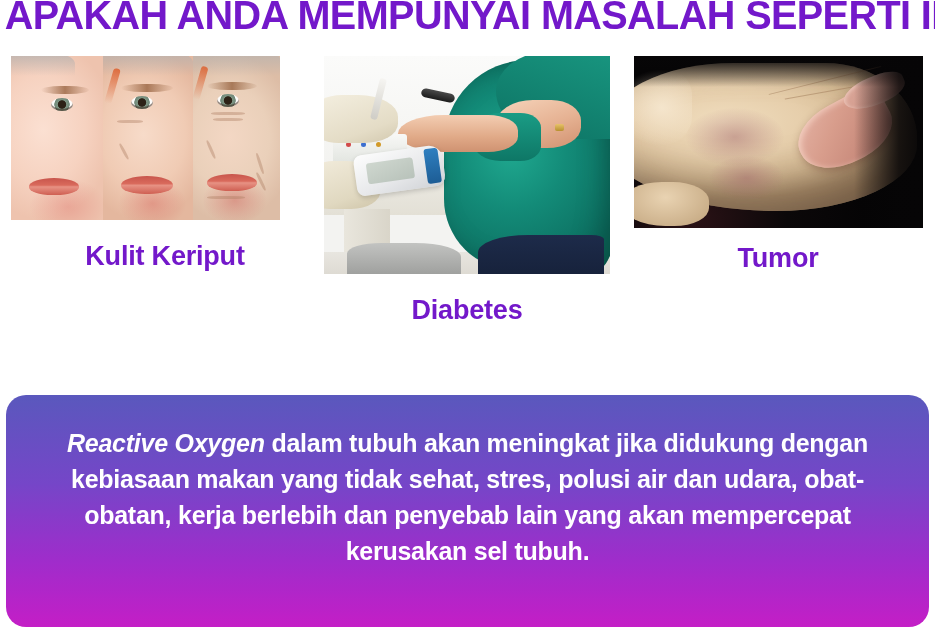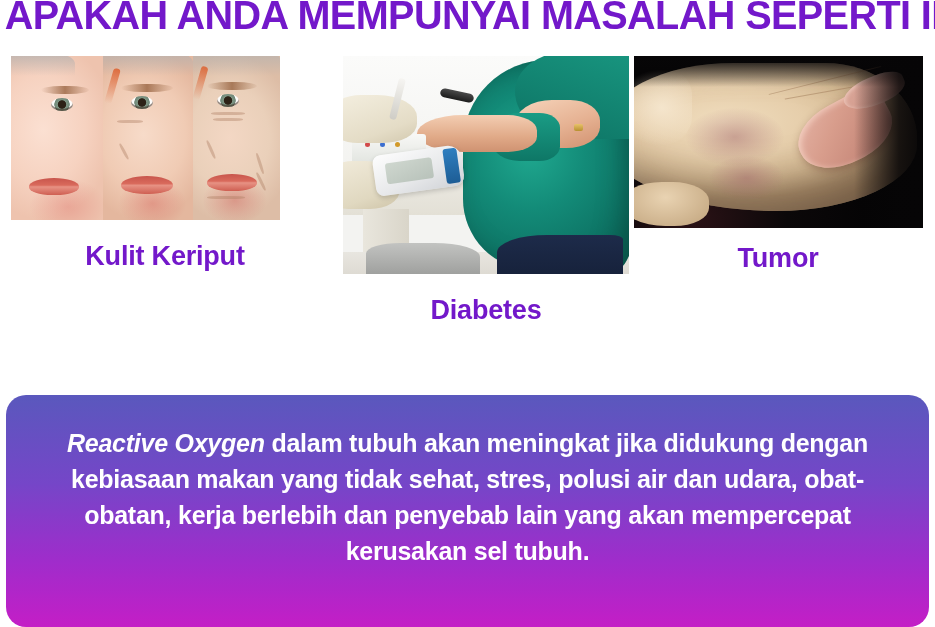--- a/index.html
+++ b/index.html
@@ -131,21 +131,21 @@
     border-radius: 3px;
     transform: rotate(16deg);
   }
   .hairline {
     position: absolute;
     background: linear-gradient(180deg, rgba(176,176,176,0.85), rgba(176,176,176,0));
     border-radius: 50% 50% 0 0;
   }
 
   
-  #card-diabetes { left: 324px; top: 56px; margin-left: 19px; }
+  #card-diabetes { left: 324px; top: 56px; }
   #photo-diabetes { width: 286px; height: 218px; }
   #cap-diabetes { left: -10px; top: 238px; width: 306px; }
 
   #diabetes-scene { position: absolute; inset: 0; background: #f3f3f1; }
   .d-wall {
     position: absolute; left: 0; top: 0; width: 100%; height: 58%;
     background: linear-gradient(180deg, #fbfbfa 0%, #f2f2ef 100%);
   }
   .d-table {
     position: absolute; left: 0; top: 52%; width: 56%; height: 20%;

